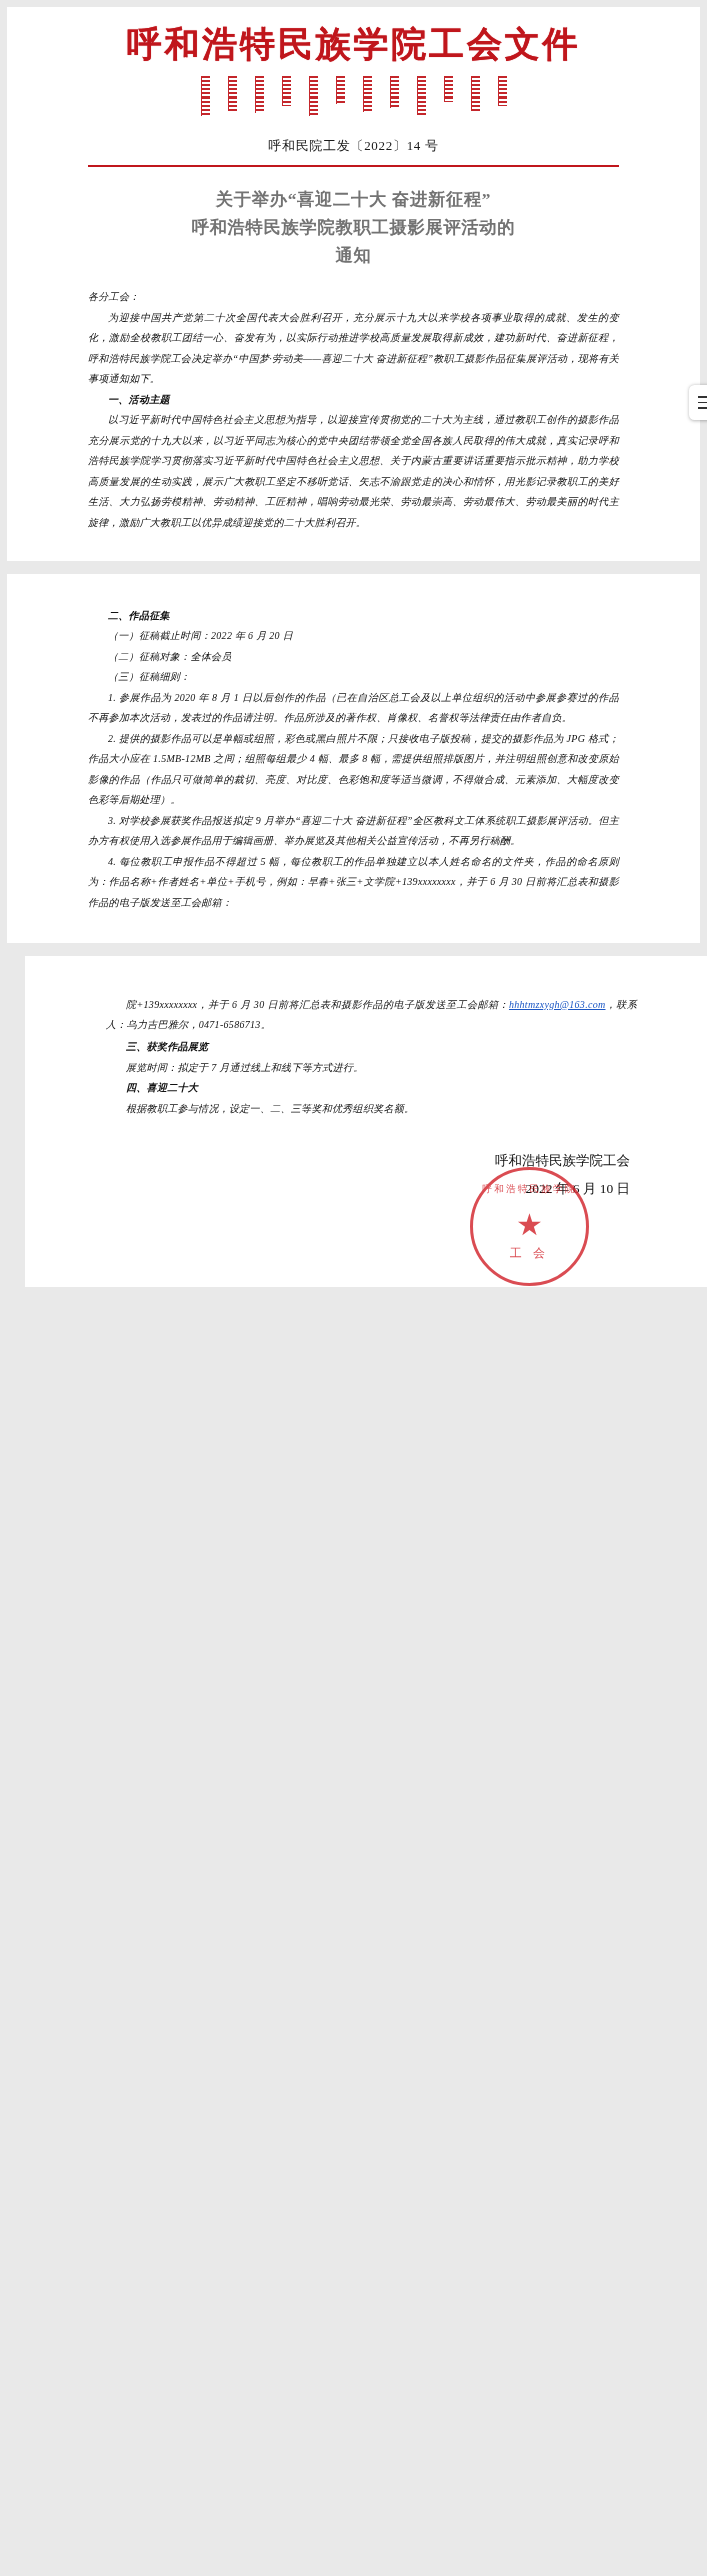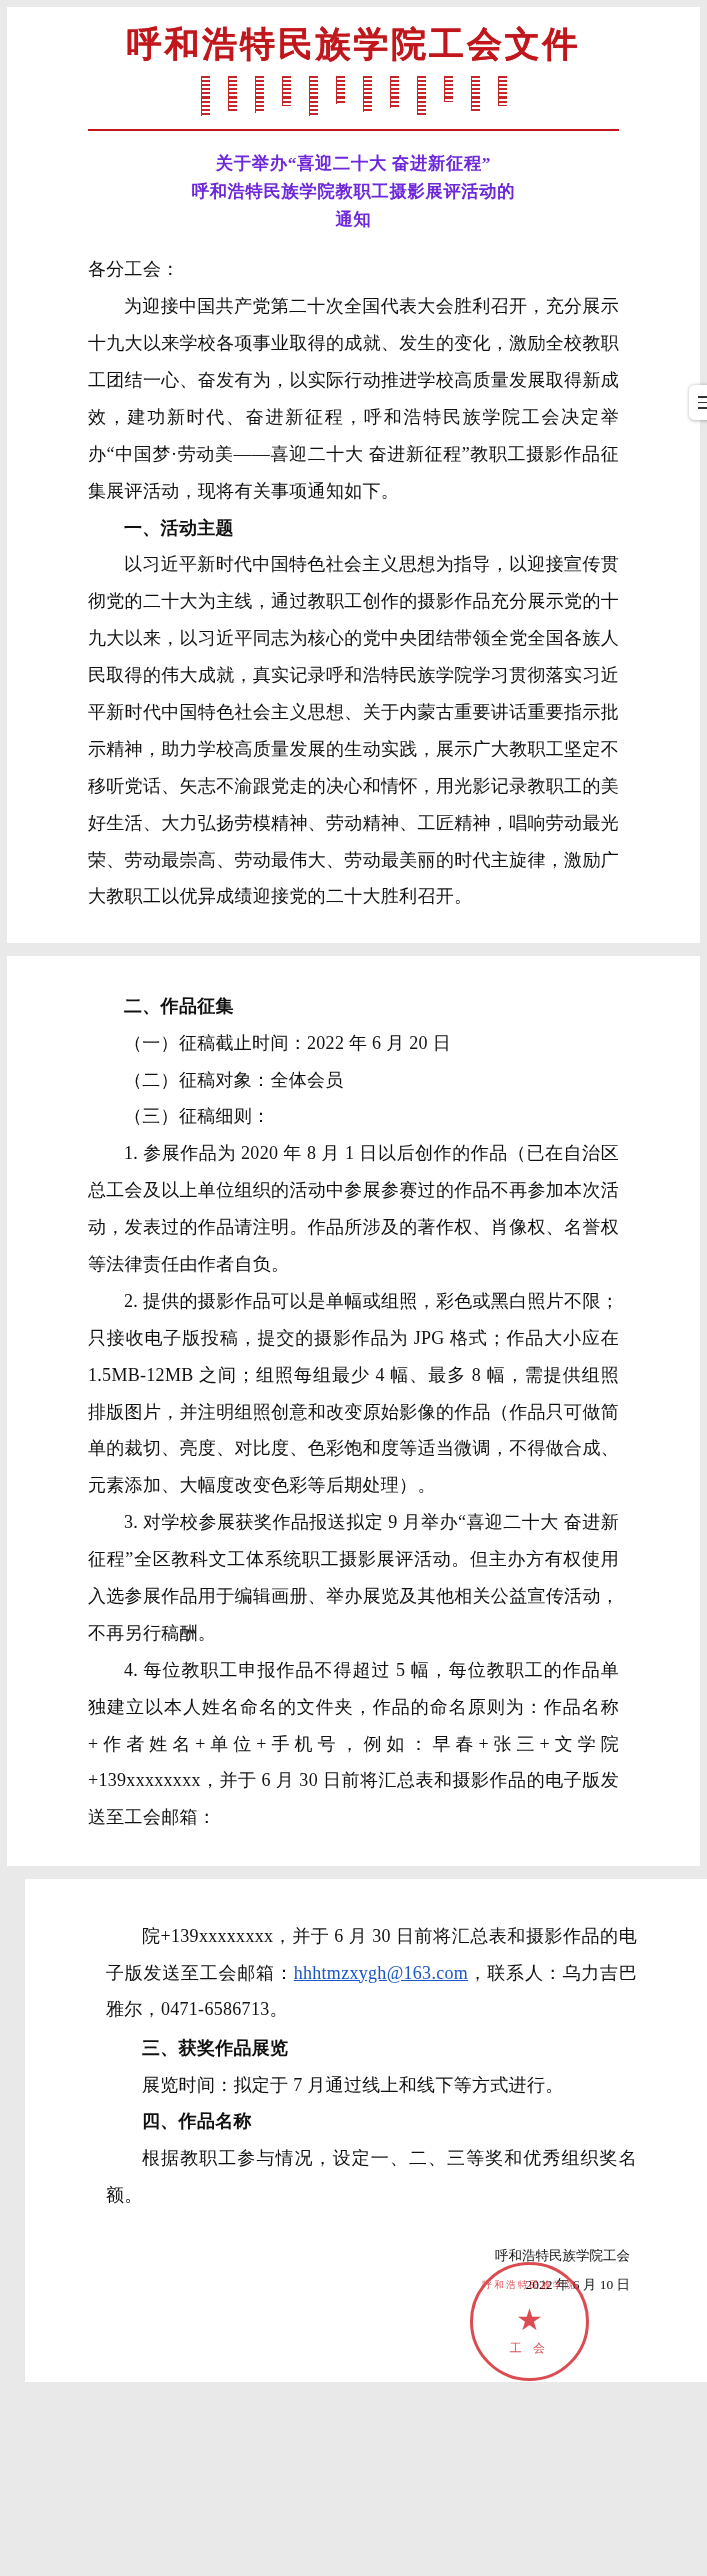--- a/index.html
+++ b/index.html
@@ -87,35 +87,36 @@
   }
   .red-rule {
     margin: 9.7px 0 0 0;
     height: 2.1px;
     background: #c0161c;
   }
 
   .doc-subject {
     margin-top: 19.3px;
     text-align: center;
-    color: #6d28d9;
+    color: #737373;
     font-weight: 700;
     font-size: 17.3px;
     line-height: 1.6;
     letter-spacing: 0.7px;
   }
 
   
   .body-text {
     margin-top: 18px;
-    font-size: 18px;
+    font-size: 10px;
     line-height: 2.05;
     color: #111;
     text-align: justify;
     letter-spacing: 0.3px;
+    font-style: italic;
   }
   .body-text p { margin: 0; }
   .indent2 { text-indent: 2em; }
   .heading-line {
     text-indent: 2em;
     font-weight: 700;
   }
   .pad-top { padding-top: 1.4px; }
 
   .link {
@@ -226,20 +227,21 @@
           <div class="mn-col s5"></div>
           <div class="mn-col s6"></div>
           <div class="mn-col s7"></div>
           <div class="mn-col s8"></div>
           <div class="mn-col s9"></div>
           <div class="mn-col s10"></div>
           <div class="mn-col s11"></div>
           <div class="mn-col s12"></div>
         </div>
 
+        <div class="doc-number">呼和民院工发〔2022〕14 号</div>
         <div class="red-rule"></div>
       </div>
 
       <div class="doc-subject">
         <div>关于举办“喜迎二十大 奋进新征程”</div>
         <div>呼和浩特民族学院教职工摄影展评活动的</div>
         <div>通知</div>
       </div>
 
       <div class="body-text">
@@ -274,21 +276,21 @@
   </div>
 
   <div class="doc-page page3-pad">
     <div class="page-inner">
       <div class="body-text" style="margin-top:0">
         <p class="indent2">
           <span>院+139xxxxxxxx，并于 6 月 30 日前将汇总表和摄影作品的电子版发送至工会邮箱：</span><a class="link" href="#">hhhtmzxygh@163.com</a><span>，联系人：乌力吉巴雅尔，0471-6586713。</span>
         </p>
         <p class="heading-line pad-top">三、获奖作品展览</p>
         <p class="indent2">展览时间：拟定于 7 月通过线上和线下等方式进行。</p>
-        <p class="heading-line">四、作品名称</p>
+        <p class="heading-line">四、喜迎二十大</p>
         <p class="indent2">根据教职工参与情况，设定一、二、三等奖和优秀组织奖名额。</p>
       </div>
 
       <div class="sign-block">
         <div>呼和浩特民族学院工会</div>
         <div>2022 年 6 月 10 日</div>
         <div class="seal-wrap">
           <div class="seal">
             <div class="seal-arc">呼和浩特民族学院</div>
             <div class="star">★</div>

